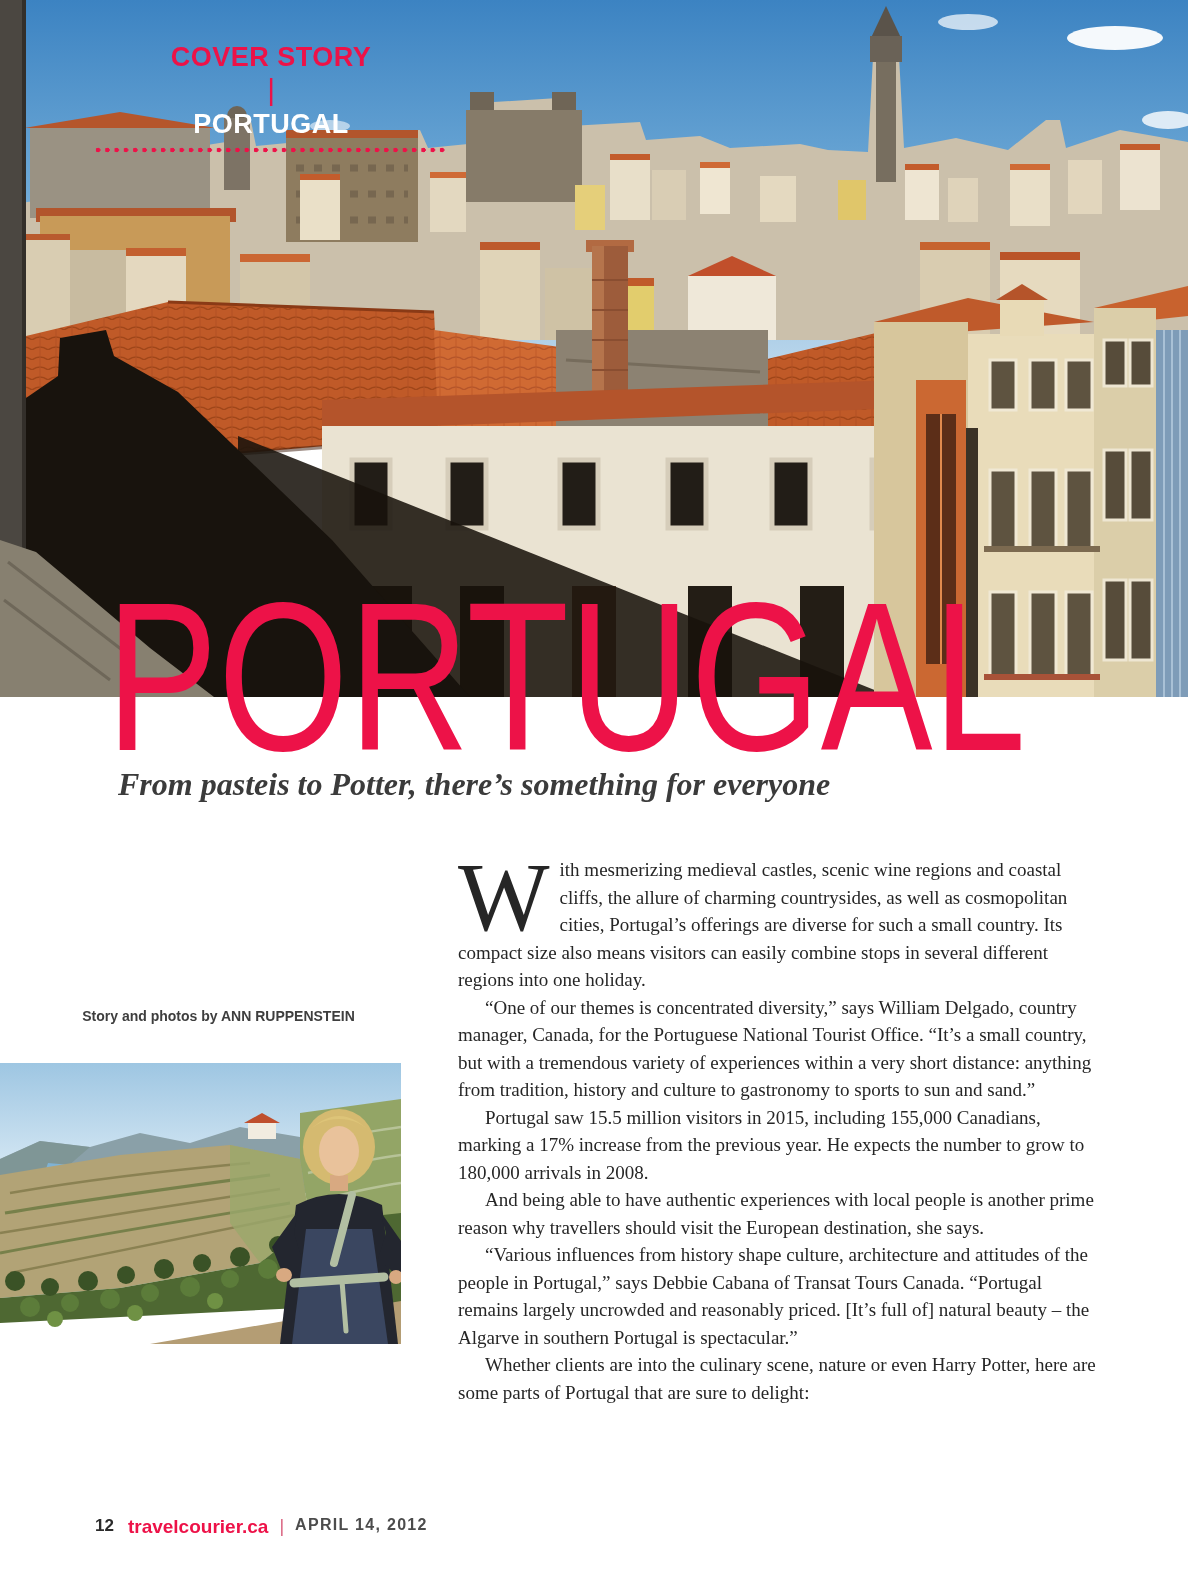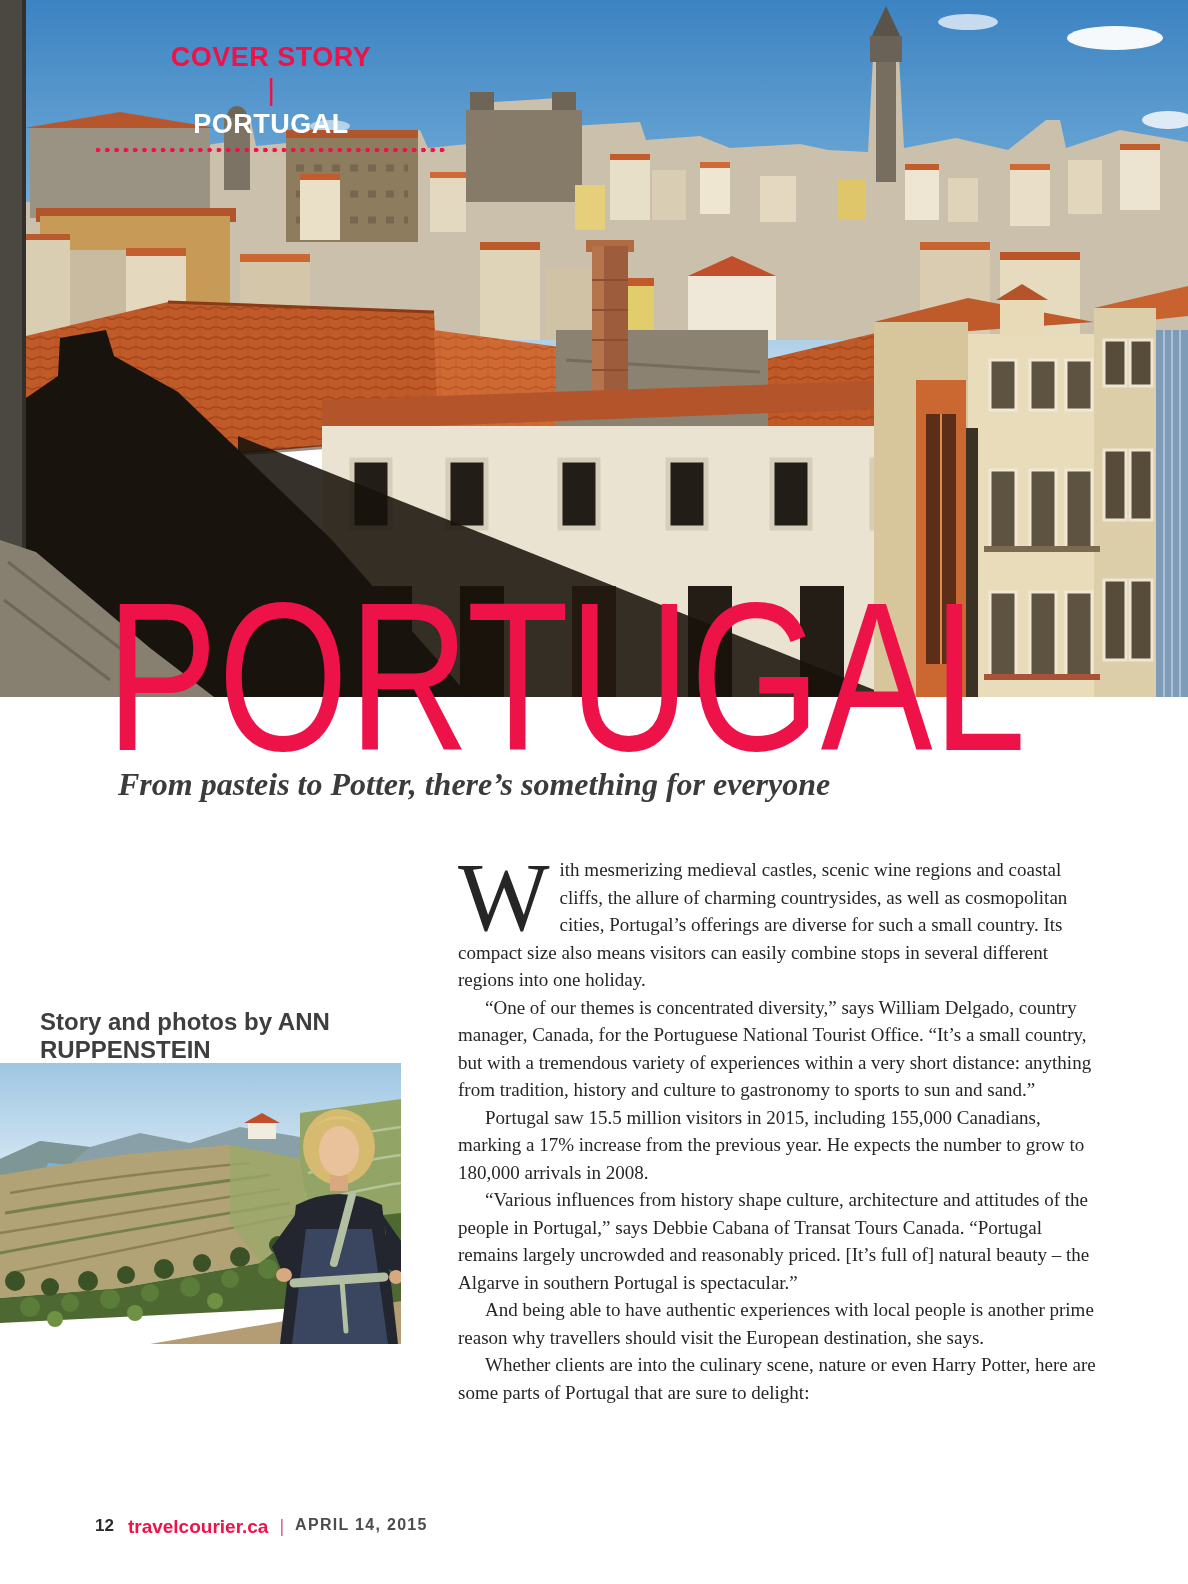--- a/index.html
+++ b/index.html
@@ -19,22 +19,22 @@
      background-image:radial-gradient(circle at 3px 3px,var(--accent,#ed1248) 2.1px,rgba(0,0,0,0) 2.6px);
      background-size:9.3px 6px;background-repeat:repeat-x;}
   
   .big-title{position:absolute;left:104px;top:590px;width:942px;height:182px;}
   .big-title text{fill:var(--accent,#ed1248);font-family:"Liberation Sans",sans-serif;font-weight:300;}
   
   .subtitle{position:absolute;left:118px;top:766px;width:900px;
             font-family:"Liberation Serif",serif;font-style:italic;font-size:32px;
             color:var(--subtitle-text,#3b3b3b);font-weight:bold;}
   
-  .byline{position:absolute;left:40px;top:1008px;width:357px;text-align:left;
-          font-weight:700;font-size:24px;color:var(--byline-text,#3e3e3e);}
+  .byline{position:absolute;left:40px;top:1008px;width:357px;text-align:center;
+          font-weight:700;font-size:14px;color:var(--byline-text,#3e3e3e);}
   
   .inset{position:absolute;left:0;top:1063px;width:401px;height:281px;}
   .inset svg{display:block;width:100%;height:100%;}
   
   .article{position:absolute;left:458px;top:856px;width:648px;
            font-family:"Liberation Serif",serif;font-size:19px;line-height:27.5px;
            color:var(--body-text,#262626);}
   .article p{margin:0;}
   .article p.indent{text-indent:27px;}
   .dropcap{float:left;font-size:97px;line-height:79px;padding:2px 10px 0 0;
@@ -341,25 +341,25 @@
         <ellipse cx="284" cy="212" rx="8" ry="7" fill="#d8a981"></ellipse>
         <ellipse cx="396" cy="214" rx="7" ry="7" fill="#d8a981"></ellipse>
       </g>
     </svg>
   </div>
 
   <div class="article">
     <p><span class="dropcap">W</span><span>ith mesmerizing medieval castles, scenic wine regions and coastal cliffs, the allure of charming countrysides, as well as cosmopolitan cities, Portugal’s offerings are diverse for such a small country. Its compact size also means visitors can easily combine stops in several different regions into one holiday.</span></p>
     <p class="indent">“One of our themes is concentrated diversity,” says William Delgado, country manager, Canada, for the Portuguese National Tourist Office. “It’s a small country, but with a tremendous variety of experiences within a very short distance: anything from tradition, history and culture to gastronomy to sports to sun and sand.”</p>
     <p class="indent">Portugal saw 15.5 million visitors in 2015, including 155,000 Canadians, marking a 17% increase from the previous year. He expects the number to grow to 180,000 arrivals in 2008.</p>
+    <p class="indent">And being able to have authentic experiences with local people is another prime reason why travellers should visit the European destination, she says.</p>
     <p class="indent">“Various influences from history shape culture, architecture and attitudes of the people in Portugal,” says Debbie Cabana of Transat Tours Canada. “Portugal remains largely uncrowded and reasonably priced. [It’s full of] natural beauty – the Algarve in southern Portugal is spectacular.”</p>
-    <p class="indent">And being able to have authentic experiences with local people is another prime reason why travellers should visit the European destination, she says.</p>
     <p class="indent">Whether clients are into the culinary scene, nature or even Harry Potter, here are some parts of Portugal that are sure to delight:</p>
   </div>
 
   <div class="footer">
     <span class="pagenum">12</span>
     <span class="site">travelcourier.ca</span>
     <span class="fsep">|</span>
-    <span class="fdate">APRIL 14, 2015</span>
+    <span class="fdate">APRIL 14, 2012</span>
   </div>
 
 </div>
 
 </body></html>

